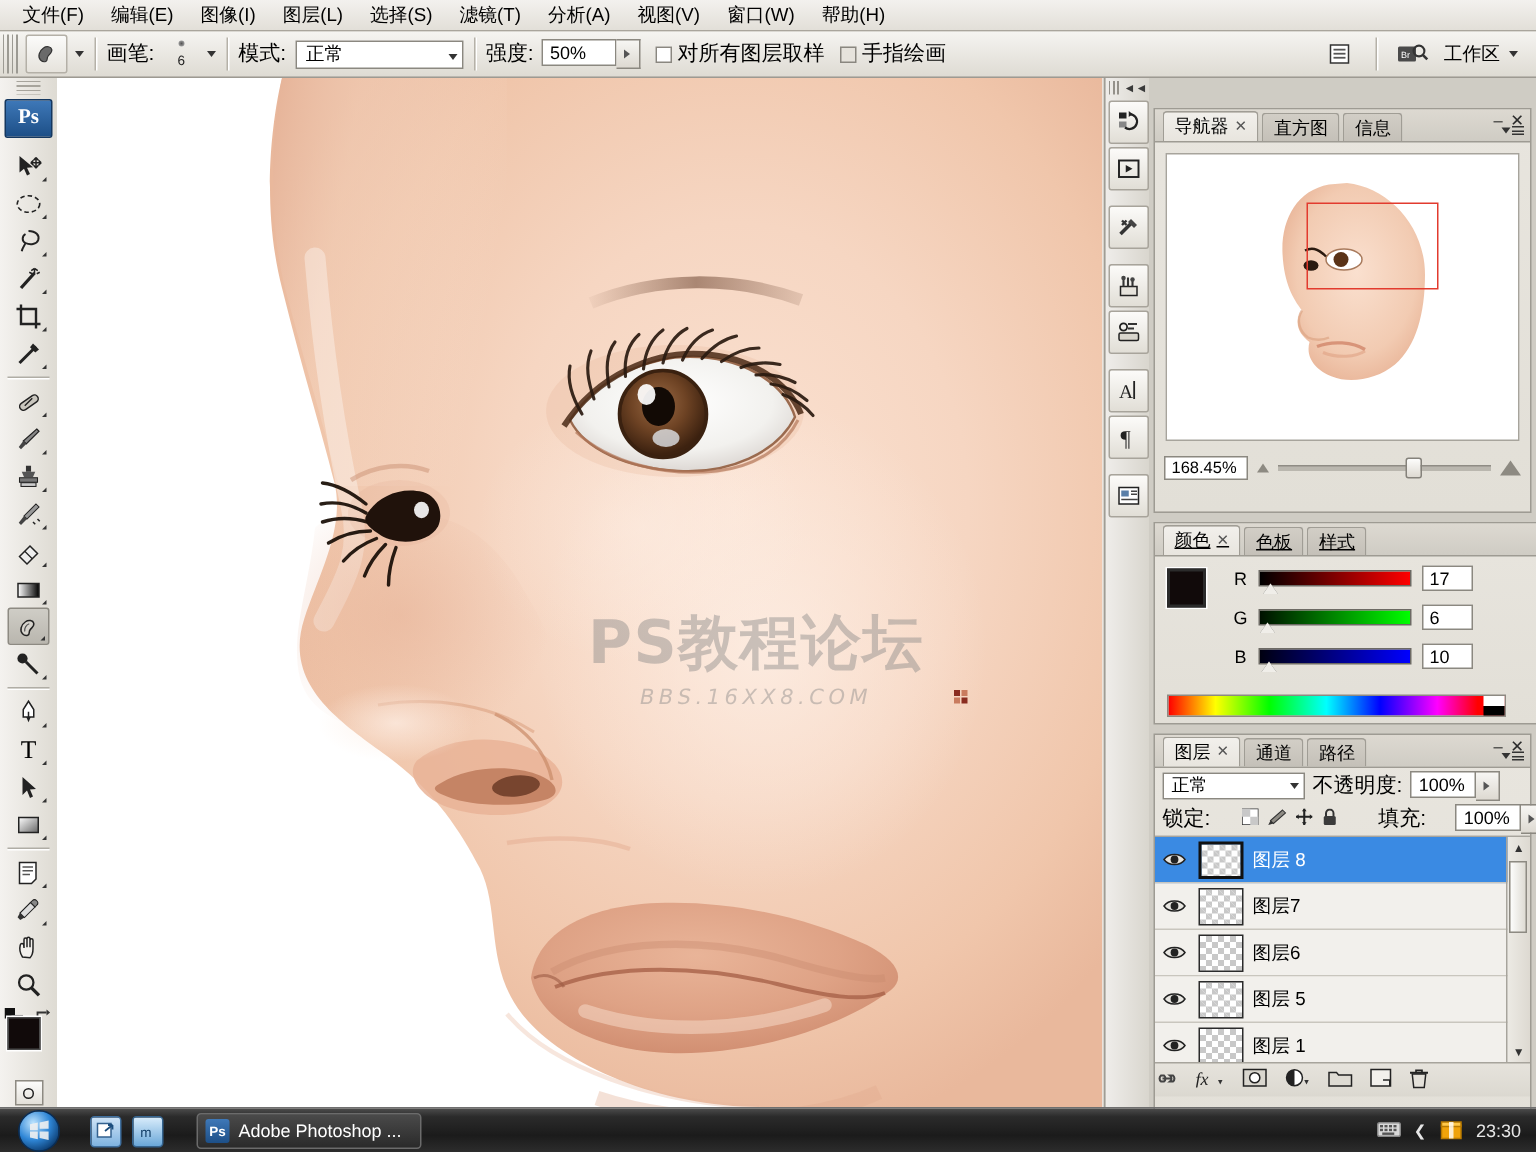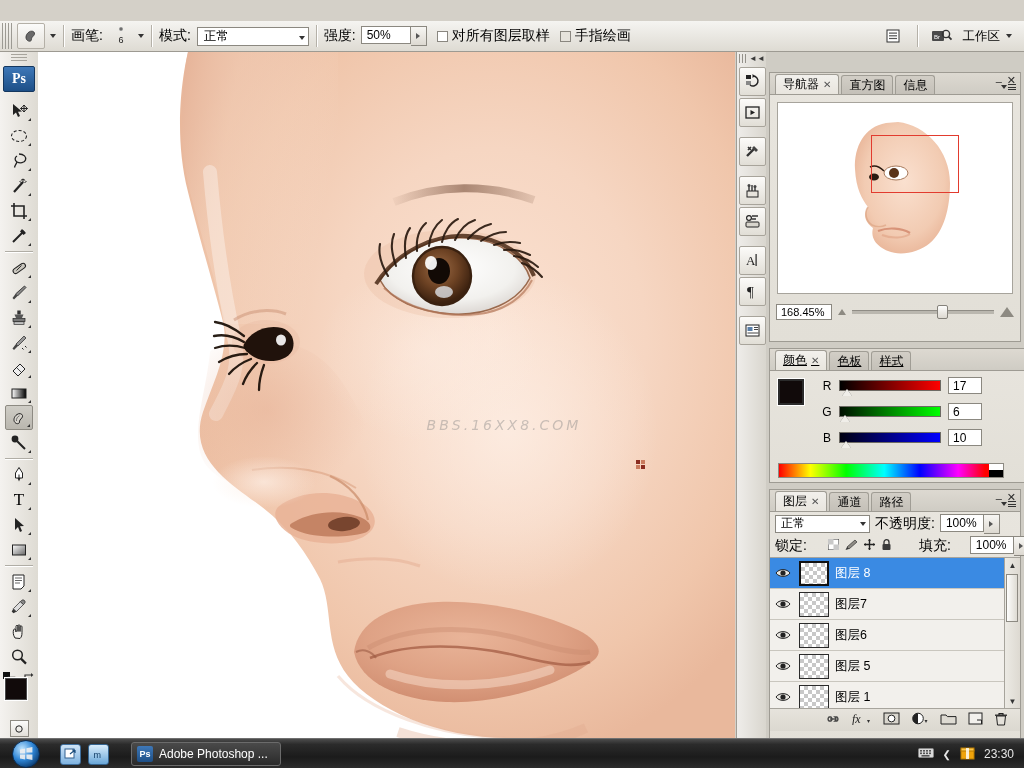--- a/index.html
+++ b/index.html
@@ -210,21 +210,21 @@
       linear-gradient(45deg,#c8c8c8 25%,#fff 25%,#fff 75%,#c8c8c8 75%);
     background-size:8px 8px;background-position:0 0,4px 4px;
   }
   .layer.sel .lthumb{border:2px solid #111;}
   .lname{font-size:12.5px;}
   .lscroll{position:absolute;right:0;top:0;width:15px;height:100%;
     background:linear-gradient(to right,#eceae4,#ddd9d1);border-left:1px solid #a7a49c;}
   .lscroll .up,.lscroll .dn{height:14px;display:flex;align-items:center;justify-content:center;font-size:8px;color:#333;}
   .lscroll .thumbb{position:absolute;top:16px;left:1px;width:12px;height:48px;
     background:linear-gradient(to right,#fdfdfc,#dedbd3);border:1px solid #8d8a82;box-sizing:border-box;}
-  .lbar{height:22px;display:flex;align-items:center;justify-content:flex-end;gap:11px;padding-right:12px;
+  .lbar{height:22px;display:flex;align-items:center;justify-content:flex-start;gap:11px;padding-right:12px;
         border-top:1px solid #a7a49c;background:linear-gradient(#e6e3dc,#dbd8d0);}
 
   
   .taskbar{
     position:absolute;left:0;top:738px;width:1024px;height:30px;
     background:linear-gradient(#4c4c4c,#2b2b2b 18%,#1b1b1b 60%,#2e2e2e);
     border-top:1px solid #6f6f6f;display:flex;align-items:center;
   }
   .start{
     width:52px;height:28px;display:flex;align-items:center;justify-content:center;
@@ -241,20 +241,32 @@
   .taskbtn .psico{width:16px;height:16px;background:linear-gradient(#3e78b8,#1d4f87);color:#fff;
      font-size:9px;font-weight:bold;display:flex;align-items:center;justify-content:center;border-radius:2px;}
   .tray{margin-left:auto;display:flex;align-items:center;gap:9px;padding-right:10px;color:#e6e6e6;font-size:12px;}
   .tray .chev{font-size:10px;}
 </style>
 </head>
 <body>
 
 <div class="app">
 
+  <div class="menubar">
+    <div class="mi">文件(F)</div>
+    <div class="mi">编辑(E)</div>
+    <div class="mi">图像(I)</div>
+    <div class="mi">图层(L)</div>
+    <div class="mi">选择(S)</div>
+    <div class="mi">滤镜(T)</div>
+    <div class="mi">分析(A)</div>
+    <div class="mi">视图(V)</div>
+    <div class="mi">窗口(W)</div>
+    <div class="mi">帮助(H)</div>
+  </div>
 
   <div class="optbar">
     <div class="grip"></div>
 
     <div class="opt-toolicon">
       <svg width="18" height="18" viewBox="0 0 18 18">
         <path d="M5 13 C3 11 4 7 7 5 C9 3.5 12 4 12.5 6 C13 8 11 9 10 10.5 C9 12 10 13.5 8.5 14 C7 14.5 6 14 5 13 Z" fill="#6a6a6a" stroke="#333" stroke-width="0.8"></path>
       </svg>
     </div>
     <div style="margin-left:5px;">
@@ -676,20 +688,21 @@
           <path d="M206 284 C196 276 186 271 177 270"></path>
         </g>
 
         <path d="M196 268 C212 258 232 256 248 262" fill="none" stroke="#c58a6c" stroke-width="3" opacity=".45"></path>
 
         <path d="M300 624 C330 660 400 684 468 686" fill="none" stroke="#e7b89d" stroke-width="3" opacity=".35"></path>
       </svg>
     </div>
 
     <div class="watermark">
+      <div class="wm1">PS教程论坛</div>
       <div class="wm2">BBS.16XX8.COM</div>
     </div>
 
     <div class="brushcursor"></div>
   </div>
 
   <div class="icondock">
     <div class="dock-top">
       <span class="dock-grip"></span>
       <span class="dock-arrows">◄◄</span>

